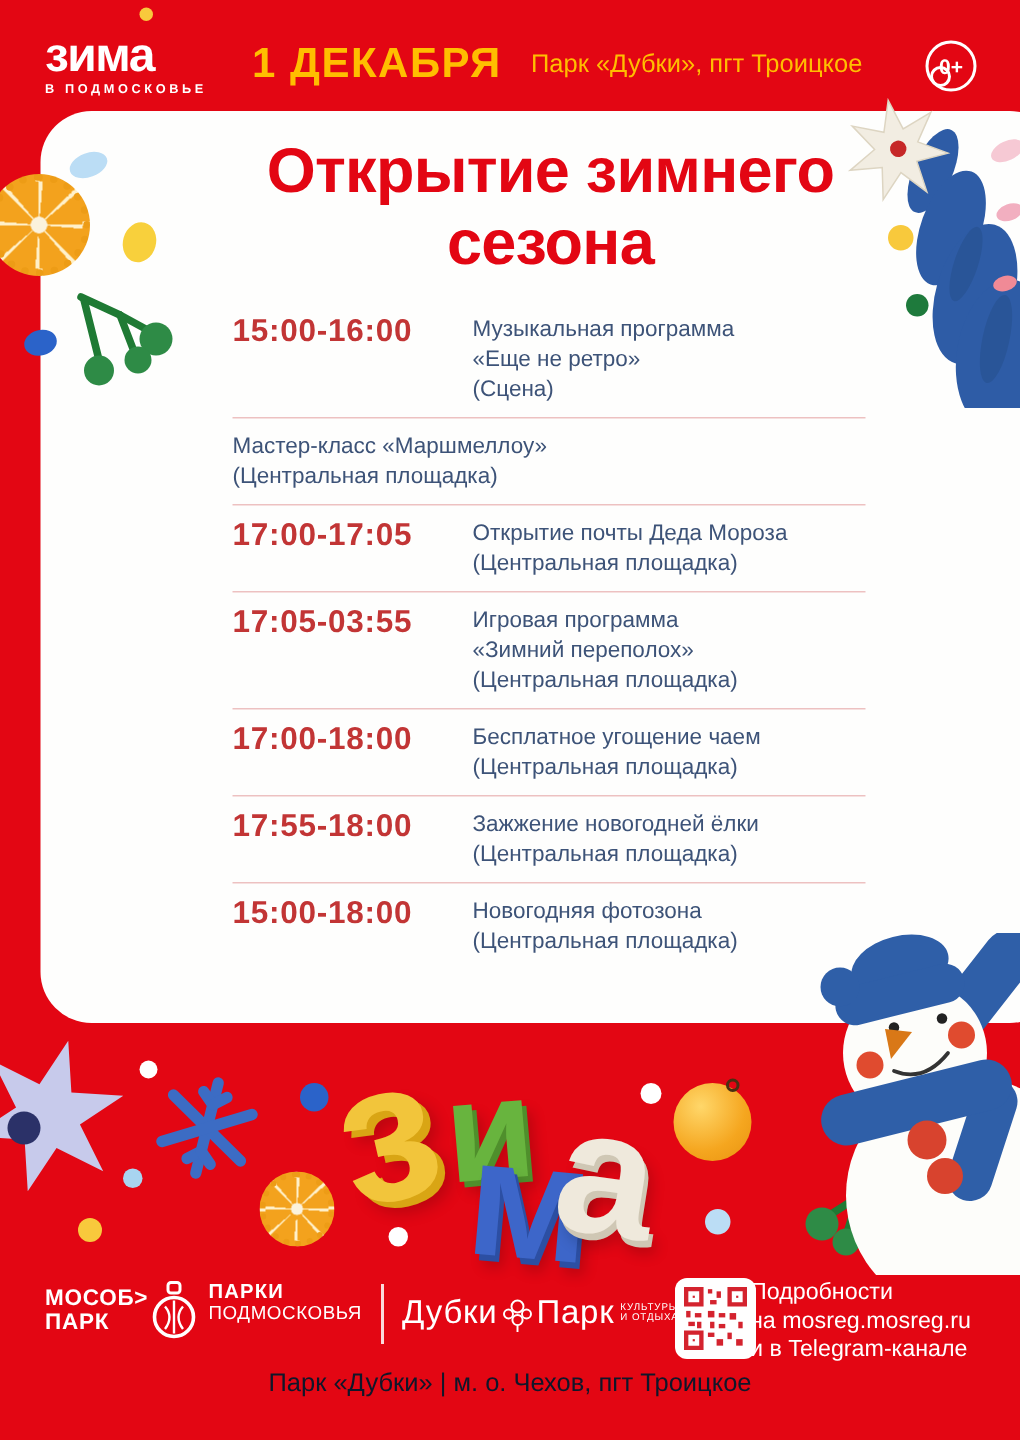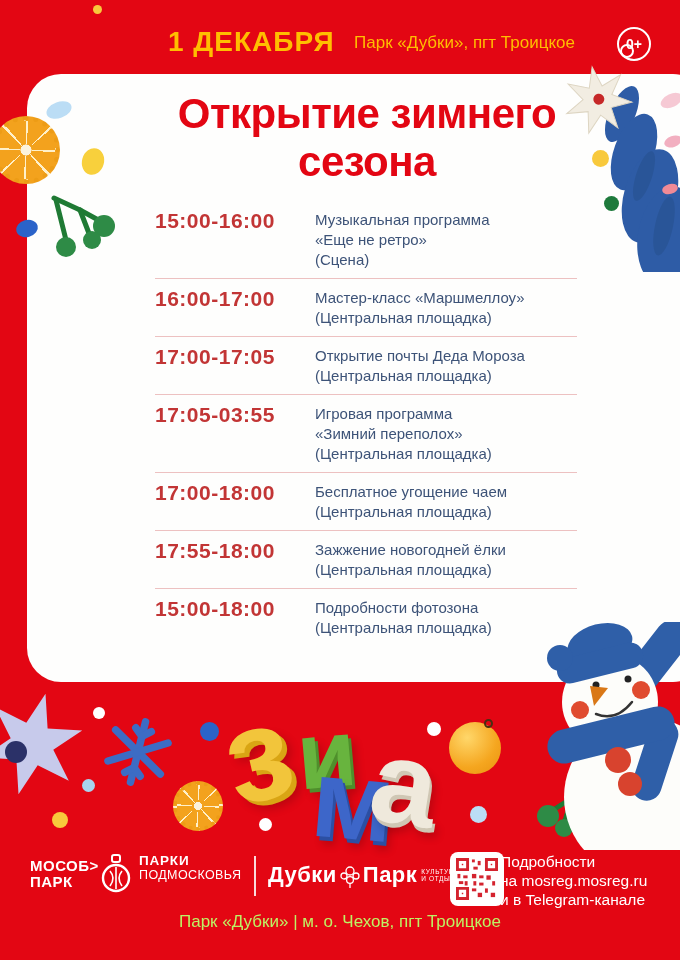--- a/index.html
+++ b/index.html
@@ -24,62 +24,65 @@
   .rt{flex:0 0 160px;color:#C23535;font-size:21px;font-weight:700;letter-spacing:0.5px;line-height:22px;}
   .rd{flex:1;color:#3D5378;font-size:15px;line-height:20px;}
   .dline:empty{display:none;}
   
   .f-mosob{position:absolute;left:30px;top:858px;color:#fff;font-size:15px;font-weight:700;letter-spacing:0.5px;line-height:16px;z-index:4;}
   .f-parki{position:absolute;left:100px;top:853px;display:flex;align-items:flex-start;gap:7px;color:#fff;z-index:4;}
   .f-parki .l1{font-size:13.5px;font-weight:700;letter-spacing:0.8px;}
   .f-parki .l2{font-size:12.5px;font-weight:400;letter-spacing:0.4px;}
   .f-vdiv{position:absolute;left:254px;top:856px;width:1.5px;height:40px;background:rgba(255,255,255,0.85);z-index:4;}
   .f-dubki{position:absolute;left:268px;top:862px;display:flex;align-items:center;color:#fff;z-index:4;}
-  .f-dubki .big{font-size:22px;font-weight:700;letter-spacing:0.5px;}
+  .f-dubki .big{font-size:22px;font-weight:400;letter-spacing:0.5px;}
   .f-dubki .sub{margin-left:4px;font-size:6.5px;line-height:7.5px;letter-spacing:0.6px;text-transform:uppercase;}
   .f-qr{position:absolute;left:450px;top:852px;width:54px;height:54px;background:#fff;border-radius:8px;
         display:flex;align-items:center;justify-content:center;z-index:4;}
   .f-details{position:absolute;left:500px;top:852px;color:#fff;font-size:15.5px;line-height:19px;z-index:4;}
-  .f-addr{position:absolute;left:0;right:0;top:912px;text-align:center;color:#bef264;font-size:17px;z-index:4;}
+  .f-addr{position:absolute;left:0;right:0;top:912px;text-align:center;color:#0f172a;font-size:17px;z-index:4;}
   
   .dec{position:absolute;z-index:3;}
   .orange-slice{border-radius:50%;
     background:
       radial-gradient(circle at 50% 50%, #FBF2DC 0 13%, rgba(0,0,0,0) 14%),
       repeating-conic-gradient(#FFF0C9 0deg 5deg,#F3A21D 5deg 45deg);
     border:5px dotted #ED9C16;box-sizing:border-box;}
   .ball{border-radius:50%;background:radial-gradient(circle at 35% 30%, #FFD76A, #F5A61F 60%, #E8920F);}
   .ball .cap{position:absolute;right:8px;top:-3px;width:9px;height:9px;border-radius:50%;
              border:2.5px solid #4a2f12;box-sizing:border-box;}
   .zl{position:absolute;z-index:3;font-weight:700;line-height:0.8;}
   .dot{position:absolute;border-radius:50%;z-index:3;}
   .ring{position:absolute;border-radius:50%;border:2.5px solid #fff;box-sizing:border-box;z-index:3;}
 </style>
 </head>
 <body>
 
 <div class="poster">
 
+  <div class="logo">
+    <div class="t">зима</div>
+    <div class="s">в подмосковье</div>
+  </div>
   <div class="date">1 ДЕКАБРЯ</div>
   <div class="loc">Парк «Дубки», пгт Троицкое</div>
   <div class="age">0+</div>
 
   <div class="card">
     <div class="card-title">Открытие зимнего сезона</div>
     <div class="sched">
       <div class="row first">
         <div class="rt">15:00-16:00</div>
         <div class="rd">
           <div class="dline">Музыкальная программа</div>
           <div class="dline">«Еще не ретро»</div>
           <div class="dline">(Сцена)</div>
         </div>
       </div>
       <div class="row">
-        <div class="rt">16:00-17:00</div>
         <div class="rd">
           <div class="dline">Мастер-класс «Маршмеллоу»</div>
           <div class="dline">(Центральная площадка)</div>
 
         </div>
       </div>
       <div class="row">
         <div class="rt">17:00-17:05</div>
         <div class="rd">
           <div class="dline">Открытие почты Деда Мороза</div>
@@ -107,21 +110,21 @@
         <div class="rt">17:55-18:00</div>
         <div class="rd">
           <div class="dline">Зажжение новогодней ёлки</div>
           <div class="dline">(Центральная площадка)</div>
 
         </div>
       </div>
       <div class="row">
         <div class="rt">15:00-18:00</div>
         <div class="rd">
-          <div class="dline">Подробности фотозона</div>
+          <div class="dline">Новогодняя фотозона</div>
           <div class="dline">(Центральная площадка)</div>
 
         </div>
       </div>
     </div>
   </div>
 
   <div class="dec orange-slice" style="left:-8px;top:116px;width:68px;height:68px;"></div>
 
   <svg class="dec" style="left:46px;top:192px;" width="70" height="66" viewBox="0 0 70 66">

